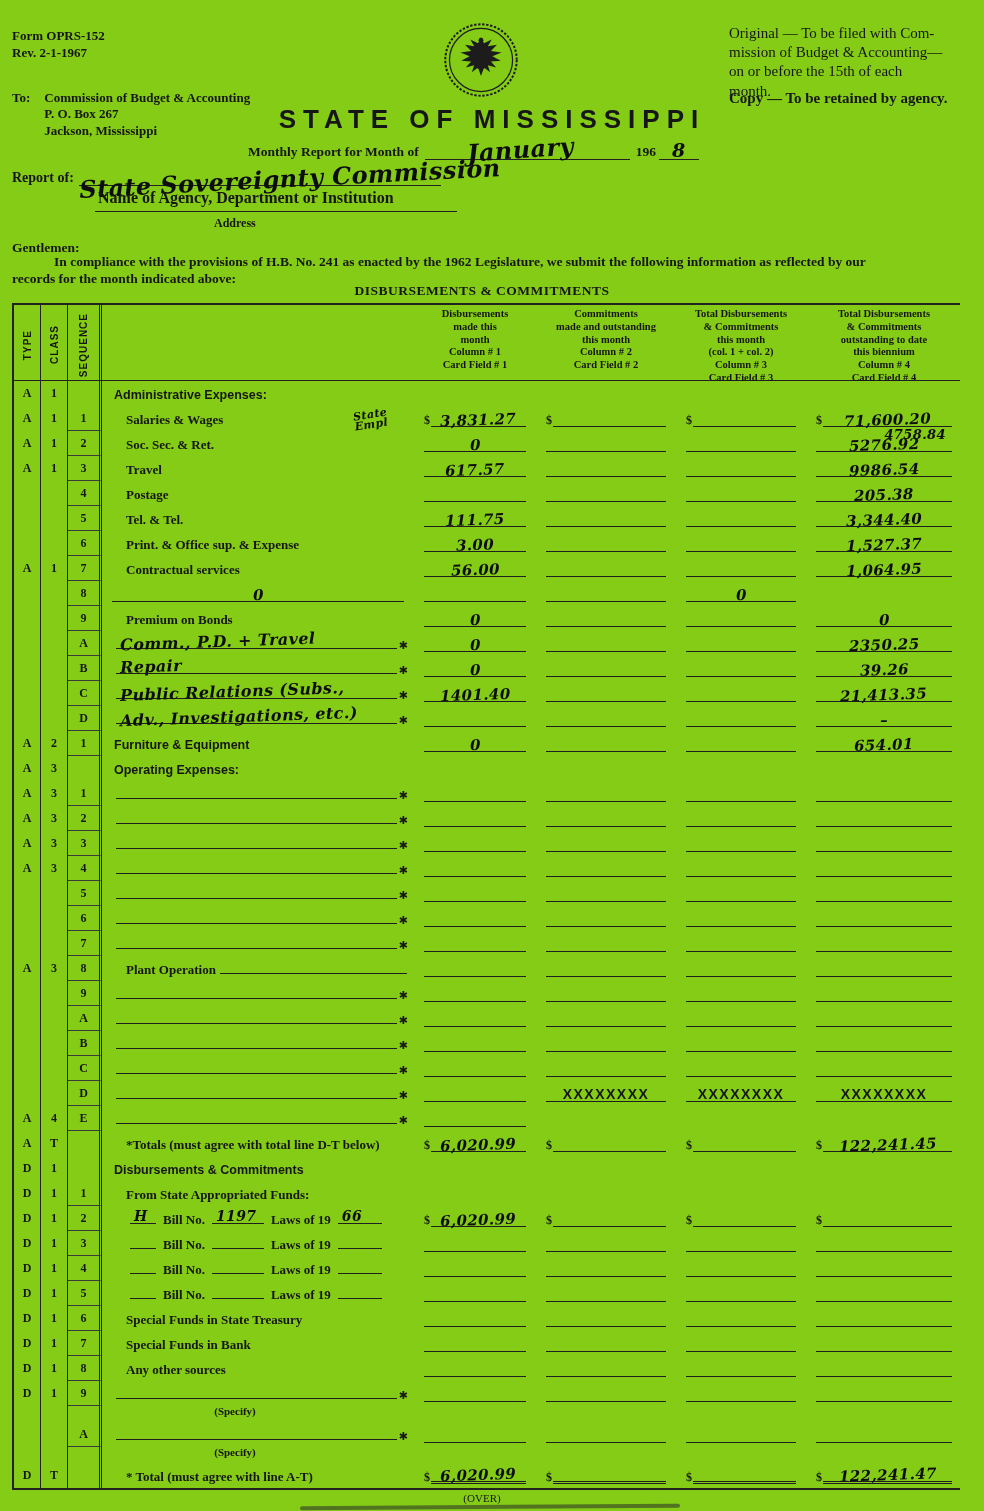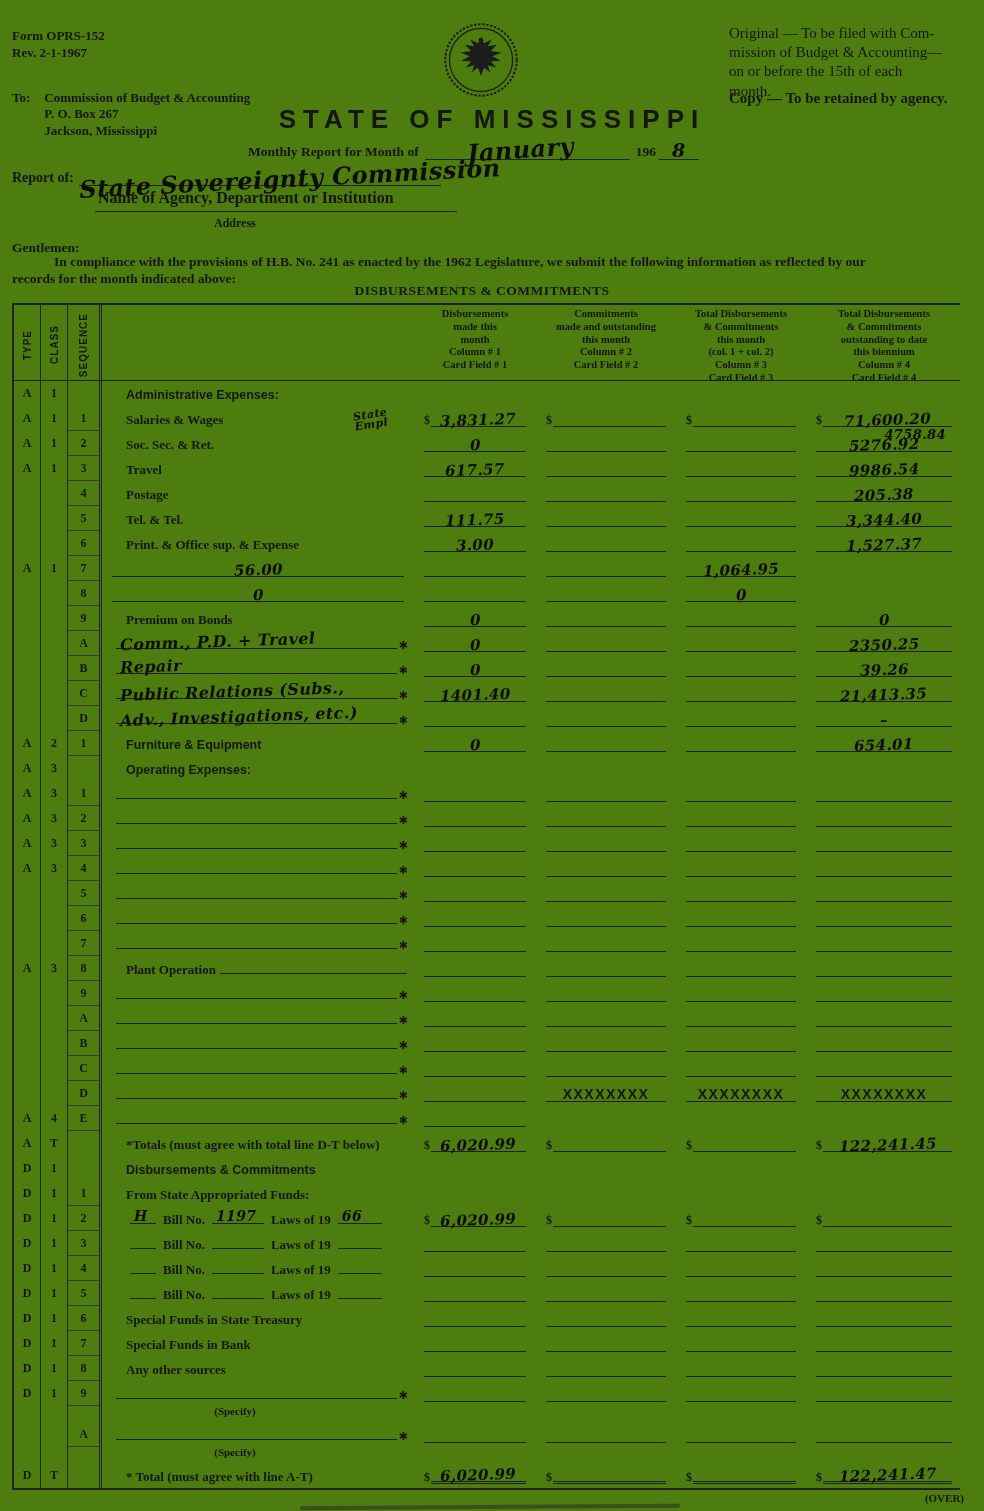--- a/index.html
+++ b/index.html
@@ -1,18 +1,18 @@
 <!DOCTYPE html>
 <html><head>
 <meta charset="utf-8">
 <style>
   *{box-sizing:border-box;margin:0;padding:0;}
   html,body{background:#e9e7df;}
   body{width:984px;margin:0;}
-  .page{position:relative;width:984px;height:1511px;background:#4d7c0f;
+  .page{position:relative;width:984px;height:1511px;background:#84cc16;
         font-family:"Liberation Serif",serif;color:#161616;overflow:hidden;}
   .pre{white-space:pre-line;}
   .hw{font-family:"DejaVu Serif",serif;font-style:italic;font-weight:600;color:#0d0d0d;letter-spacing:.4px;}
 
   
   .form-id{position:absolute;left:12px;top:28px;font-size:13px;font-weight:bold;line-height:1.3;}
   .orig-note{position:absolute;left:729px;top:24px;width:240px;font-size:15px;font-weight:normal;line-height:1.28;}
   .copy-note{position:absolute;left:729px;top:90px;width:240px;font-size:15px;font-weight:bold;}
   .to-block{position:absolute;left:12px;top:90px;font-size:13px;font-weight:bold;line-height:1.25;display:flex;}
   .to-label{margin-right:14px;}
@@ -46,41 +46,41 @@
   .vhead{display:flex;align-items:center;justify-content:center;}
   .vtxt{writing-mode:vertical-rl;transform:rotate(180deg);font-size:10px;font-weight:bold;letter-spacing:1px;
         font-family:"Liberation Sans",sans-serif;}
   .hcell{font-size:10.5px;font-weight:bold;text-align:center;line-height:1.22;padding-top:3px;}
   .trow{height:25px;}
   .sprow{height:16px;}
   .cell{display:flex;align-items:center;justify-content:center;font-weight:bold;font-size:12px;}
   .boxed{border-bottom:1px solid #3a3a3a;}
   .dc{position:relative;display:flex;align-items:flex-end;padding:0 6px 4px 10px;font-size:13px;}
   .lbl{font-weight:bold;line-height:1;padding-bottom:1px;white-space:nowrap;}
-  .sect{font-family:"Liberation Sans",sans-serif;font-size:12.5px;margin-left:14px;}
+  .sect{font-family:"Liberation Sans",sans-serif;font-size:12.5px;margin-left:2px;}
   .itm{margin-left:14px;}
   .spec{margin:0 auto;font-size:11px;padding-right:50px;}
   .dline{flex:1;border-bottom:1.3px solid #1f1f1f;height:6px;margin:0 1px 3px 4px;}
   .star{font-size:11px;line-height:1;padding-bottom:1px;margin-left:1px;}
   .dhw{position:absolute;left:18px;bottom:5px;font-size:16px;white-space:nowrap;transform:rotate(-2deg);z-index:2;}
   .note{position:absolute;right:26px;bottom:0;font-size:11px;line-height:.95;white-space:pre-line;transform:rotate(-9deg);z-index:3;}
   .billrow .bl{margin:0 7px;white-space:nowrap;}
   .seg{border-bottom:1.2px solid #1f1f1f;height:6px;margin-bottom:3px;position:relative;}
   .seg1{width:26px;margin-left:18px;}
   .seg2{width:52px;}
   .seg3{width:44px;}
   .segv{position:absolute;left:4px;bottom:-1px;font-size:14px;white-space:nowrap;}
   .vc{position:relative;display:flex;align-items:flex-end;padding:0 10px 4px 10px;}
   .dol{font-size:12px;font-weight:bold;line-height:1;margin-right:1px;padding-bottom:1px;}
   .line{flex:1;border-bottom:1.3px solid #1f1f1f;display:flex;justify-content:center;align-items:flex-end;height:100%;}
   .val{font-size:15px;line-height:1;margin-bottom:-2px;transform:rotate(-2deg);white-space:nowrap;}
   .sub{position:absolute;top:21px;right:16px;font-size:13px;z-index:3;}
   .xx{font-family:"Liberation Sans",sans-serif;font-weight:bold;font-size:14px;letter-spacing:1.5px;line-height:1;}
   .dblrow .line{border-bottom:3px double #1f1f1f;}
-  .over{position:absolute;left:0;right:20px;top:1492px;text-align:right;font-size:11px;font-weight:bold;}
+  .over{position:absolute;left:0;right:20px;top:1492px;text-align:center;font-size:11px;font-weight:normal;}
   .smudge{position:absolute;left:300px;top:1505px;width:380px;height:4px;background:#2a2a2a;opacity:.55;
           border-radius:2px;transform:rotate(-.4deg);}
 </style>
 </head>
 <body>
 
 <div class="page">
 
   <div class="form-id">
     <div>Form OPRS-152</div>
@@ -334,20 +334,23 @@
           <div class="vc">
             <div class="line">
               <div class="hw val">1,527.37</div>
             </div>
           </div>
         </div>
         <div class="grid-row trow">
           <div class="tc cell">A</div>
           <div class="cc cell">1</div>
           <div class="sc cell boxed">7</div>
+          <div class="dc">
+            <div class="lbl itm">Contractual services</div>
+          </div>
           <div class="vc">
             <div class="line">
               <div class="hw val">56.00</div>
             </div>
           </div>
           <div class="vc">
             <div class="line"></div>
           </div>
           <div class="vc">
             <div class="line"></div>

